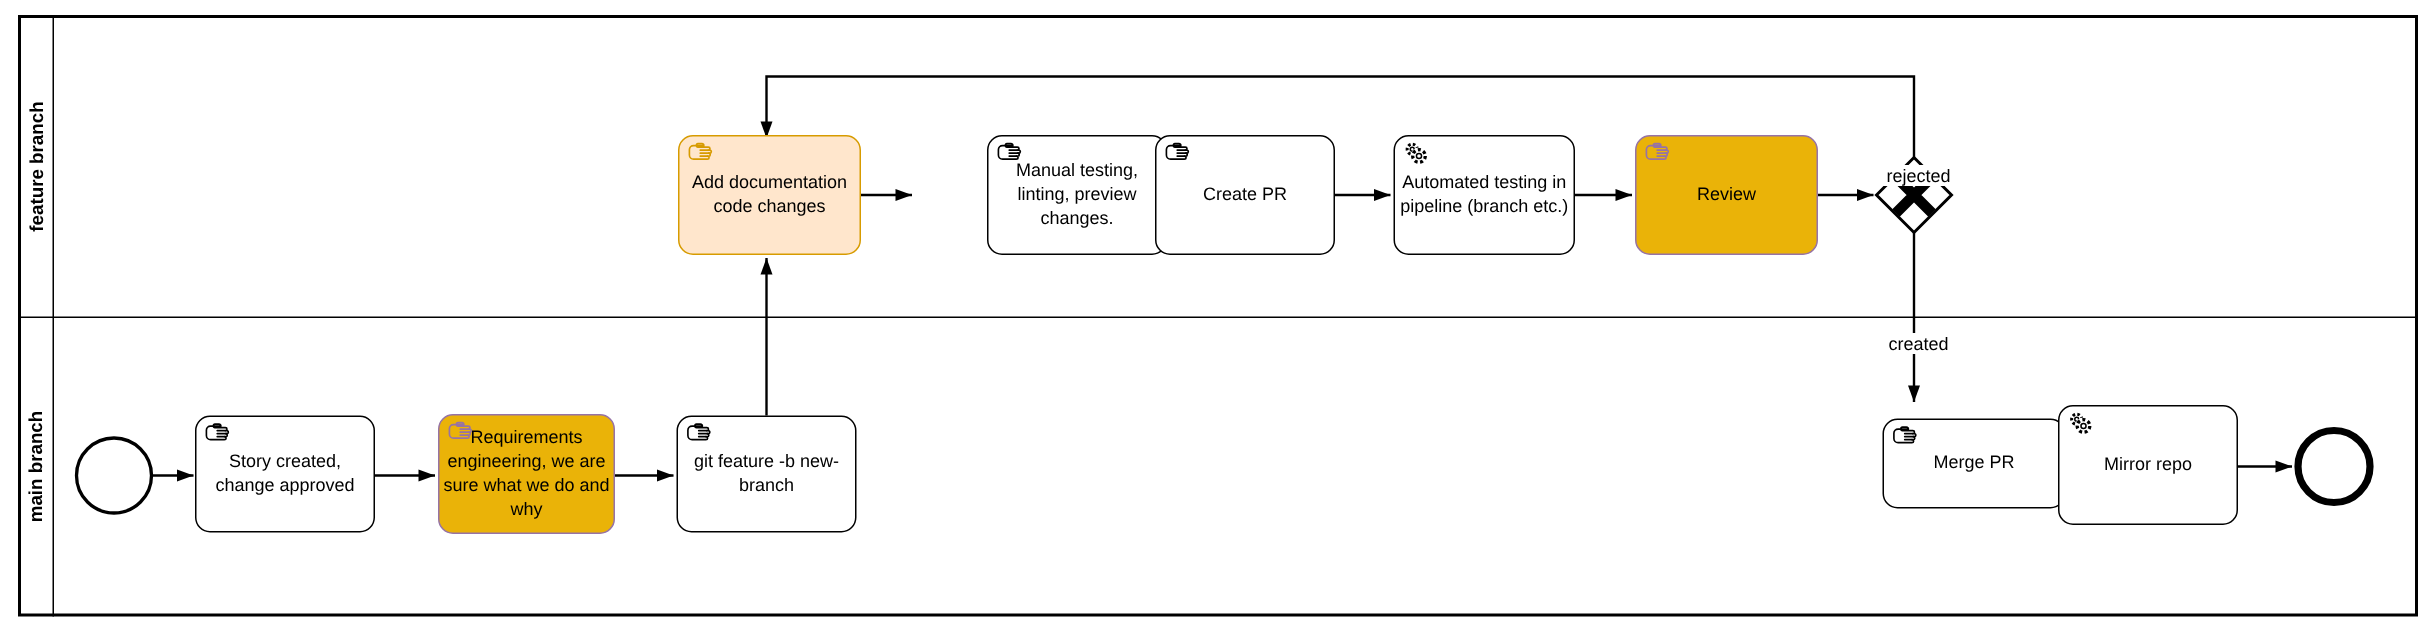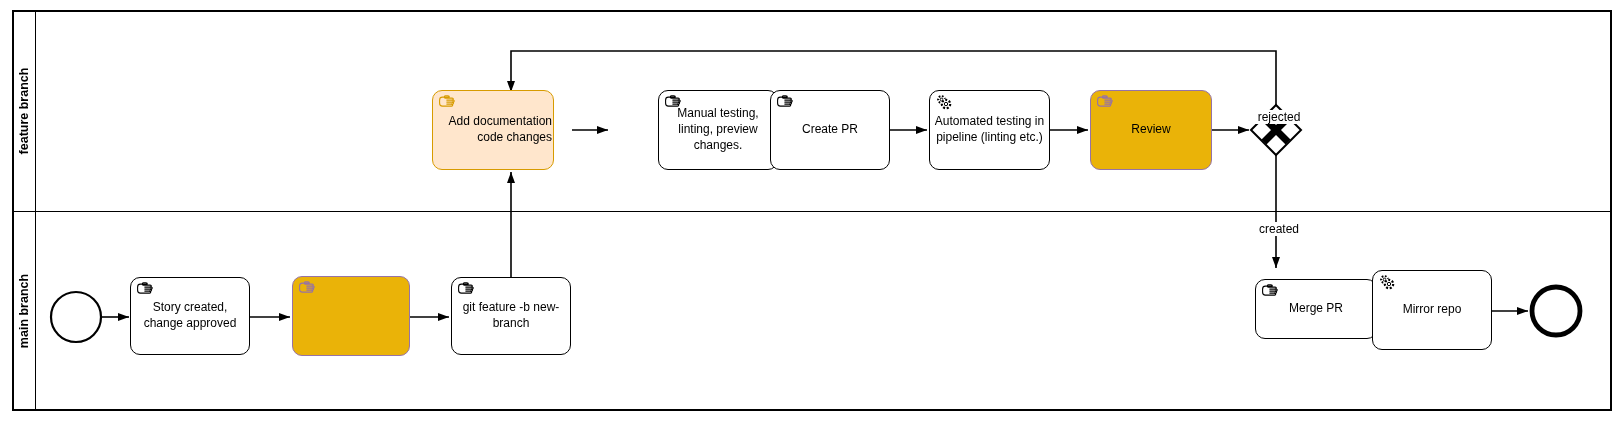--- a/index.html
+++ b/index.html
@@ -97,21 +97,21 @@
 
     <circle cx="76" cy="317" r="25" fill="#fff" stroke="#000" stroke-width="2.2"></circle>
     <circle cx="1556" cy="311" r="24" fill="#fff" stroke="#000" stroke-width="4.8"></circle>
 
     <g>
       <polygon points="1251,130 1276,105 1301,130 1276,155" fill="#fff" stroke="#000" stroke-width="2"></polygon>
       <path d="M1264,118 L1288,142 M1288,118 L1264,142" stroke="#000" stroke-width="7" fill="none"></path>
     </g>
   </svg>
 
-  <div class="task task--orange" style="left:432px;top:90px;width:122px;height:80px;text-align:right;">
+  <div class="task task--orange" style="left:452px;top:90px;width:122px;height:80px;">
     <span class="task-icon">
       <svg viewBox="0 0 20 15" width="20" height="15">
           <g fill="none" stroke="currentColor" stroke-width="1.1" stroke-linecap="round" stroke-linejoin="round">
             <path d="M5.4,3.1 C3.8,3.1 2.6,4.3 2.6,5.9 L2.6,9.3 C2.6,10.9 3.8,12.1 5.4,12.1 L14.6,12.1 C16.1,12.1 16.1,10.1 14.6,10.1 L15.4,10.1 C16.9,10.1 16.9,8.1 15.4,8.1 L16.1,8.1 C17.6,8.1 17.6,6.1 16.1,6.1 L15.2,6.1 C16.7,6.1 16.7,4.1 15.2,4.1 L8.3,4.1 C6.9,4.1 6.9,1.7 8.3,1.7 L10.9,1.7 C11.9,1.7 12.4,2.4 12.2,3.1 Z"></path>
             <path d="M9.8,6.1 L15.2,6.1 M9.8,8.1 L16.1,8.1 M9.8,10.1 L14.6,10.1"></path>
           </g>
         </svg>
     </span>
     <span class="task-label">Add documentation code changes</span>
   </div>
@@ -145,21 +145,21 @@
       <svg viewBox="0 0 20 16" width="20" height="16">
           <g fill="none" stroke="currentColor">
             <circle cx="7.5" cy="5.5" r="3.4" stroke-width="2" stroke-dasharray="1.7 1.5"></circle>
             <circle cx="7.5" cy="5.5" r="1.3" stroke-width="1"></circle>
             <circle cx="12" cy="10" r="5.6" fill="#ffffff" stroke="none"></circle>
             <circle cx="12" cy="10" r="4.2" stroke-width="2.2" stroke-dasharray="2 1.7"></circle>
             <circle cx="12" cy="10" r="1.7" stroke-width="1"></circle>
           </g>
         </svg>
     </span>
-    <span class="task-label">Automated testing in pipeline (linting etc.)</span>
+    <span class="task-label">Automated testing in pipeline (branch etc.)</span>
   </div>
 
   <div class="task task--purple" style="left:1090px;top:90px;width:122px;height:80px;">
     <span class="task-icon">
       <svg viewBox="0 0 20 15" width="20" height="15">
           <g fill="none" stroke="currentColor" stroke-width="1.1" stroke-linecap="round" stroke-linejoin="round">
             <path d="M5.4,3.1 C3.8,3.1 2.6,4.3 2.6,5.9 L2.6,9.3 C2.6,10.9 3.8,12.1 5.4,12.1 L14.6,12.1 C16.1,12.1 16.1,10.1 14.6,10.1 L15.4,10.1 C16.9,10.1 16.9,8.1 15.4,8.1 L16.1,8.1 C17.6,8.1 17.6,6.1 16.1,6.1 L15.2,6.1 C16.7,6.1 16.7,4.1 15.2,4.1 L8.3,4.1 C6.9,4.1 6.9,1.7 8.3,1.7 L10.9,1.7 C11.9,1.7 12.4,2.4 12.2,3.1 Z"></path>
             <path d="M9.8,6.1 L15.2,6.1 M9.8,8.1 L16.1,8.1 M9.8,10.1 L14.6,10.1"></path>
           </g>
         </svg>
@@ -181,20 +181,21 @@
 
   <div class="task task--purple" style="left:292px;top:276px;width:118px;height:80px;">
     <span class="task-icon">
       <svg viewBox="0 0 20 15" width="20" height="15">
           <g fill="none" stroke="currentColor" stroke-width="1.1" stroke-linecap="round" stroke-linejoin="round">
             <path d="M5.4,3.1 C3.8,3.1 2.6,4.3 2.6,5.9 L2.6,9.3 C2.6,10.9 3.8,12.1 5.4,12.1 L14.6,12.1 C16.1,12.1 16.1,10.1 14.6,10.1 L15.4,10.1 C16.9,10.1 16.9,8.1 15.4,8.1 L16.1,8.1 C17.6,8.1 17.6,6.1 16.1,6.1 L15.2,6.1 C16.7,6.1 16.7,4.1 15.2,4.1 L8.3,4.1 C6.9,4.1 6.9,1.7 8.3,1.7 L10.9,1.7 C11.9,1.7 12.4,2.4 12.2,3.1 Z"></path>
             <path d="M9.8,6.1 L15.2,6.1 M9.8,8.1 L16.1,8.1 M9.8,10.1 L14.6,10.1"></path>
           </g>
         </svg>
     </span>
+    <span class="task-label">Requirements engineering, we are sure what we do and why</span>
   </div>
 
   <div class="task" style="left:451px;top:277px;width:120px;height:78px;">
     <span class="task-icon">
       <svg viewBox="0 0 20 15" width="20" height="15">
           <g fill="none" stroke="currentColor" stroke-width="1.1" stroke-linecap="round" stroke-linejoin="round">
             <path d="M5.4,3.1 C3.8,3.1 2.6,4.3 2.6,5.9 L2.6,9.3 C2.6,10.9 3.8,12.1 5.4,12.1 L14.6,12.1 C16.1,12.1 16.1,10.1 14.6,10.1 L15.4,10.1 C16.9,10.1 16.9,8.1 15.4,8.1 L16.1,8.1 C17.6,8.1 17.6,6.1 16.1,6.1 L15.2,6.1 C16.7,6.1 16.7,4.1 15.2,4.1 L8.3,4.1 C6.9,4.1 6.9,1.7 8.3,1.7 L10.9,1.7 C11.9,1.7 12.4,2.4 12.2,3.1 Z"></path>
             <path d="M9.8,6.1 L15.2,6.1 M9.8,8.1 L16.1,8.1 M9.8,10.1 L14.6,10.1"></path>
           </g>
         </svg>

